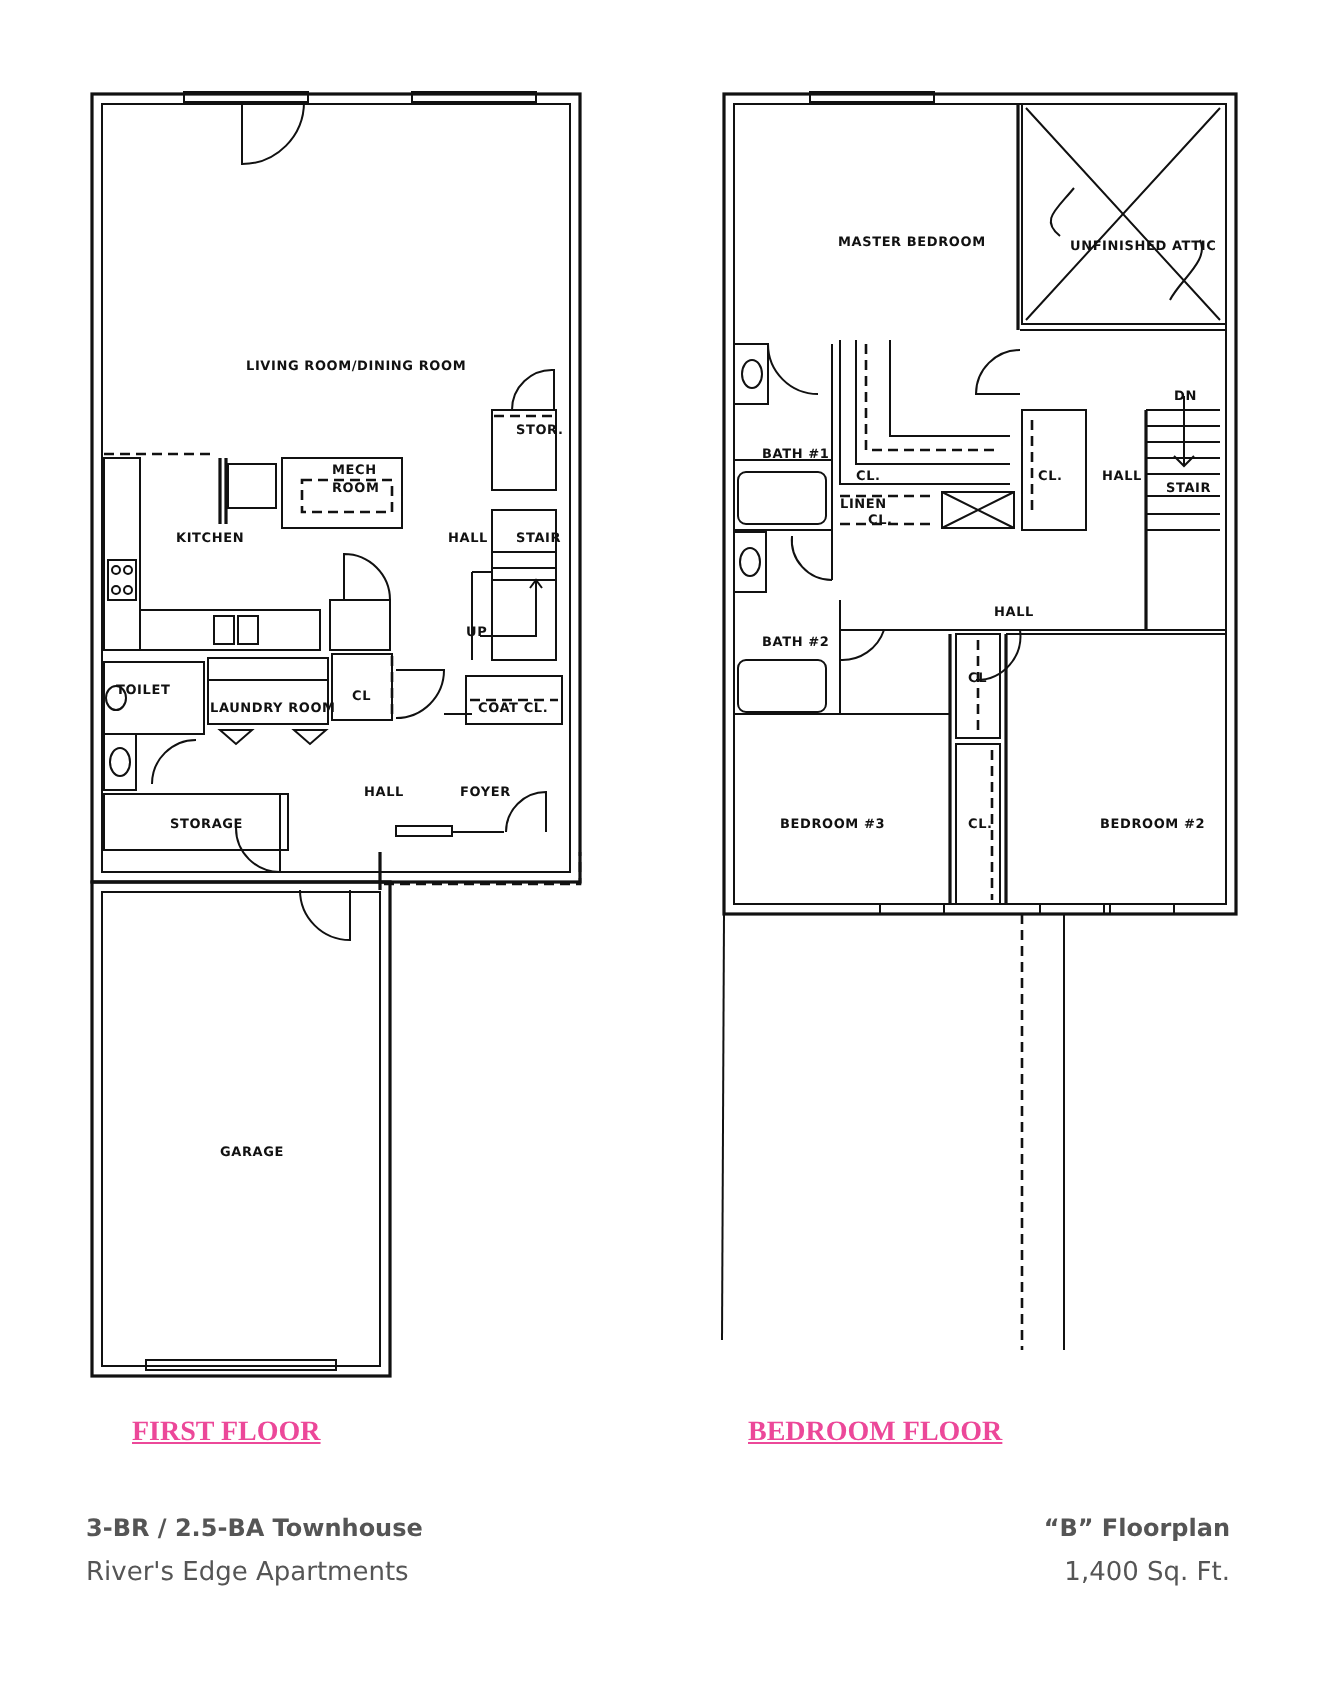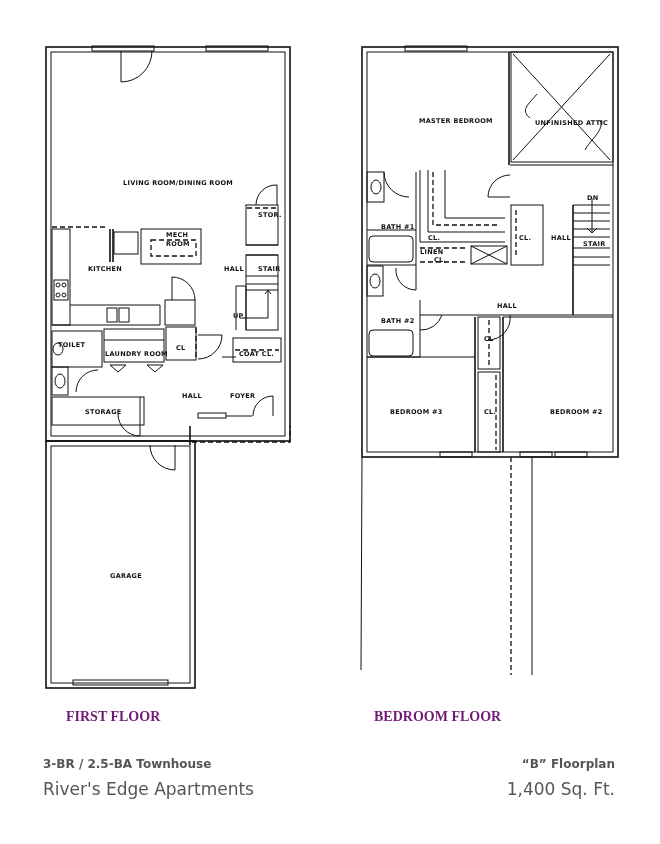--- a/index.html
+++ b/index.html
@@ -3,23 +3,23 @@
   <meta charset="utf-8">
   <style>
     html, body { margin:0; padding:0; background:#ffffff; }
     body { width:660px; height:844px; position:relative; overflow:hidden; font-family:"DejaVu Sans", sans-serif; }
     svg.plan { position:absolute; left:0; top:0; }
     .wall { fill:none; stroke:#111; stroke-width:1.6; }
     .thin { fill:none; stroke:#111; stroke-width:1; }
     .dash { fill:none; stroke:#111; stroke-width:1.3; stroke-dasharray:5,3; }
     .door { fill:none; stroke:#111; stroke-width:1; }
     .lbl { font-family:"DejaVu Sans", sans-serif; font-size:6.5px; font-weight:bold; fill:#111; letter-spacing:0.3px; }
-    .floor-title { position:absolute; font-family:"Liberation Serif", "DejaVu Serif", serif; font-weight:bold; font-size:14px; color:#701a75; }
+    .floor-title { position:absolute; font-family:"Liberation Serif", "DejaVu Serif", serif; font-weight:bold; font-size:14px; text-decoration:underline; color:#ec4899; }
     .caption-main { position:absolute; font-family:"DejaVu Sans", sans-serif; font-weight:bold; font-size:12px; color:#555; }
-    .caption-sub { position:absolute; font-family:"DejaVu Sans", sans-serif; font-size:17px; color:#555; }
+    .caption-sub { position:absolute; font-family:"DejaVu Sans", sans-serif; font-size:13px; color:#555; }
   </style>
 </head>
 <body>
 
 <svg class="plan" width="660" height="844" viewBox="0 0 660 844">
 
   <g>
 
     <rect class="wall" x="46" y="47" width="244" height="394"></rect>
     <rect class="thin" x="51" y="52" width="234" height="384"></rect>

